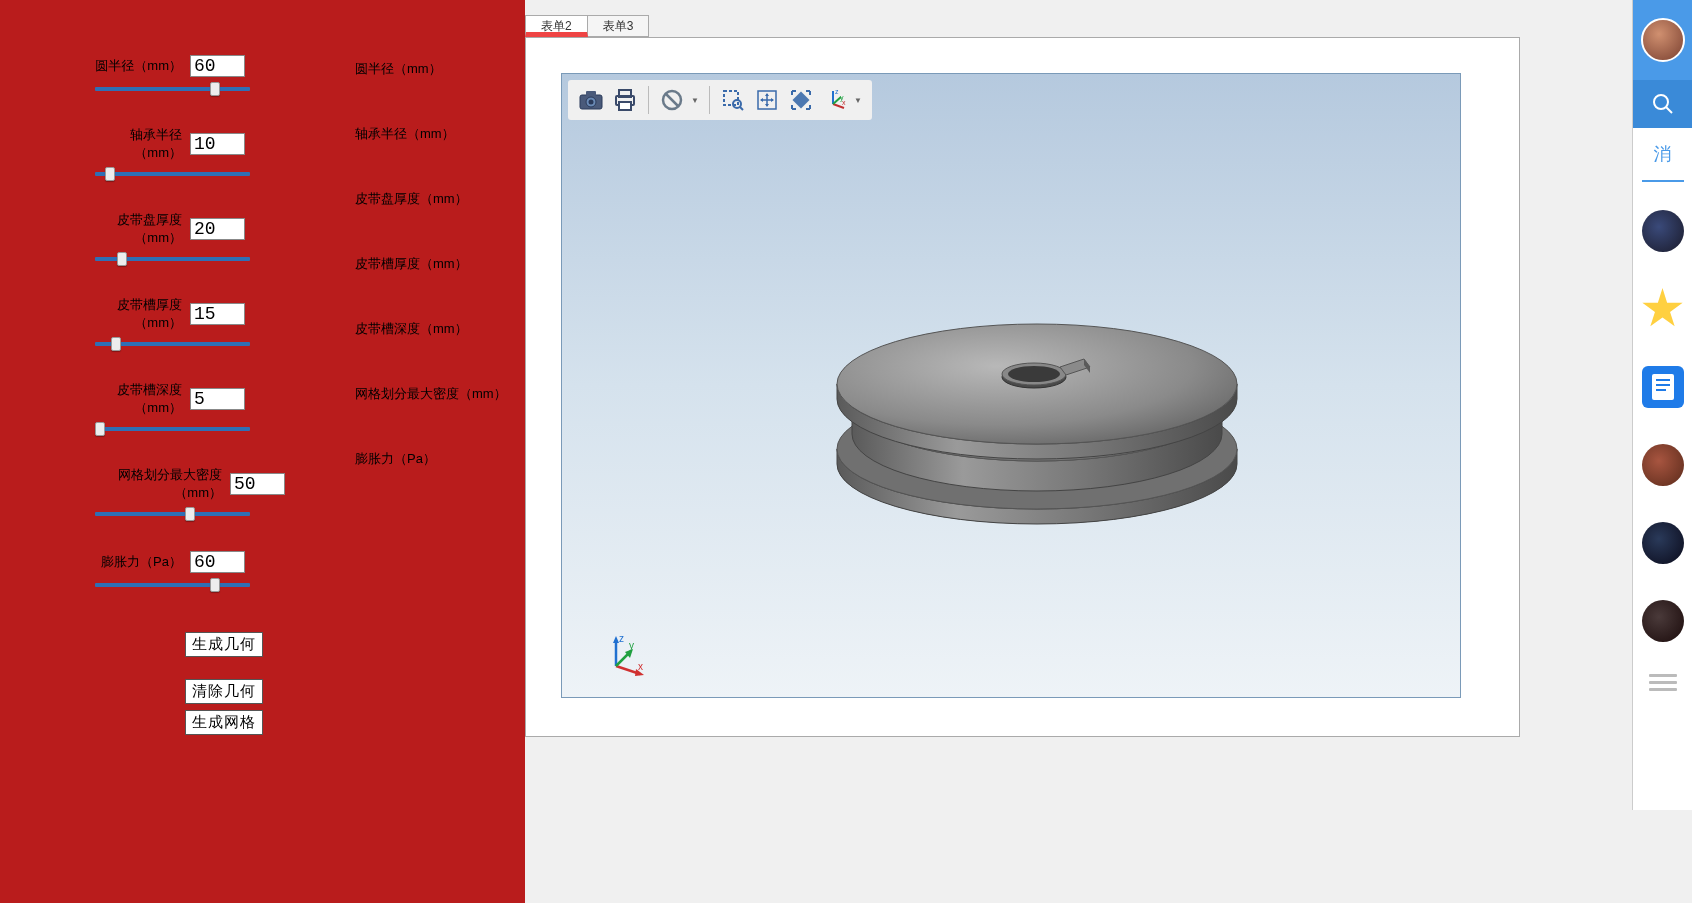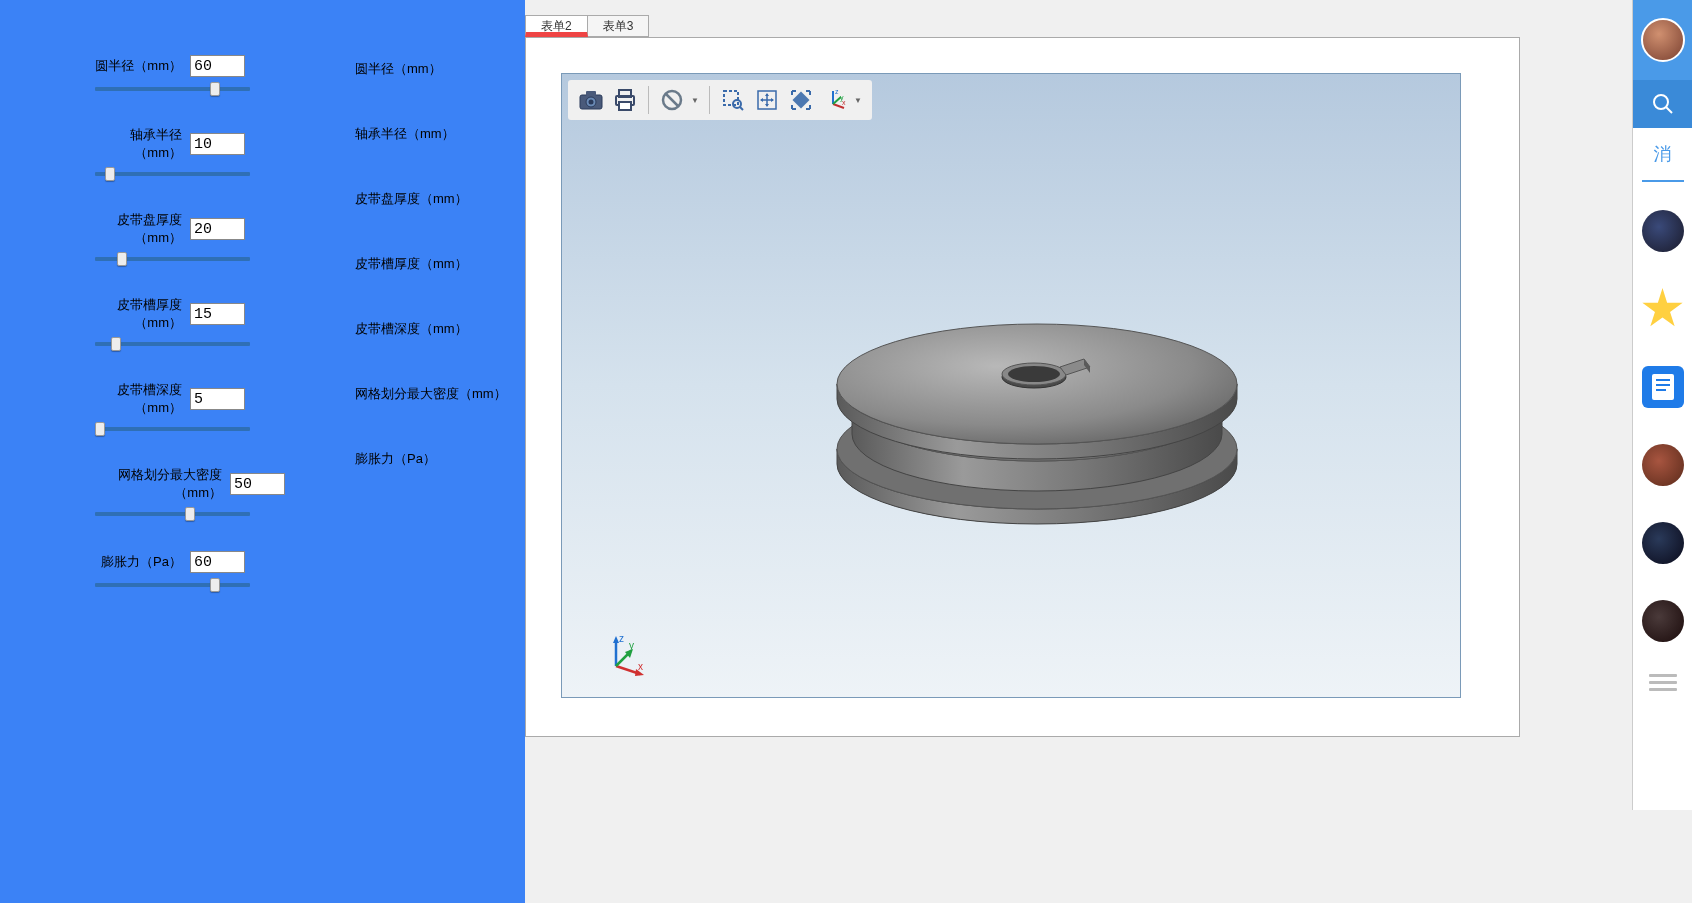--- a/index.html
+++ b/index.html
@@ -9,21 +9,21 @@
   background: #f0f0f0;
   width: 1692px;
   height: 903px;
   position: relative;
   overflow: hidden;
 }
 .left-panel {
   position: absolute;
   left: 0; top: 0;
   width: 525px; height: 903px;
-  background: #3b82f6;
+  background: #b91c1c;
   padding-top: 55px;
 }
 .param-row {
   display: flex;
   align-items: center;
   margin-bottom: 10px;
   padding-left: 95px;
 }
 .param-label {
   width: 95px;
@@ -37,21 +37,21 @@
   text-align: right;
   font-size: 13px;
   color: #000;
   padding-right: 8px;
 }
 .param-input {
   width: 55px;
   height: 22px;
   border: 1px solid #888;
   font-family: "Courier New", monospace;
-  font-size: 15px;
+  font-size: 18px;
   padding: 6px 3px;
   background: #fff;
 }
 .slider-wrap {
   padding-left: 95px;
   margin-bottom: 35px;
 }
 .slider {
   width: 155px;
   height: 4px;
@@ -323,20 +323,25 @@
   <div class="right-labels" id="right-labels">
       <div class="right-label-item">圆半径（mm）</div>
       <div class="right-label-item">轴承半径（mm）</div>
       <div class="right-label-item">皮带盘厚度（mm）</div>
       <div class="right-label-item">皮带槽厚度（mm）</div>
       <div class="right-label-item">皮带槽深度（mm）</div>
       <div class="right-label-item">网格划分最大密度（mm）</div>
       <div class="right-label-item">膨胀力（Pa）</div>
     </div>
 
+  <div class="btn-col">
+    <button class="action-btn">生成几何</button>
+    <button class="action-btn tight">清除几何</button>
+    <button class="action-btn">生成网格</button>
+  </div>
 </div>
 
 <div class="tabs-area">
   <div class="tab-strip">
     <div class="tab active">表单2</div>
     <div class="tab">表单3</div>
   </div>
   <div class="tab-content">
     <div class="viewer">
       <div class="toolbar">

